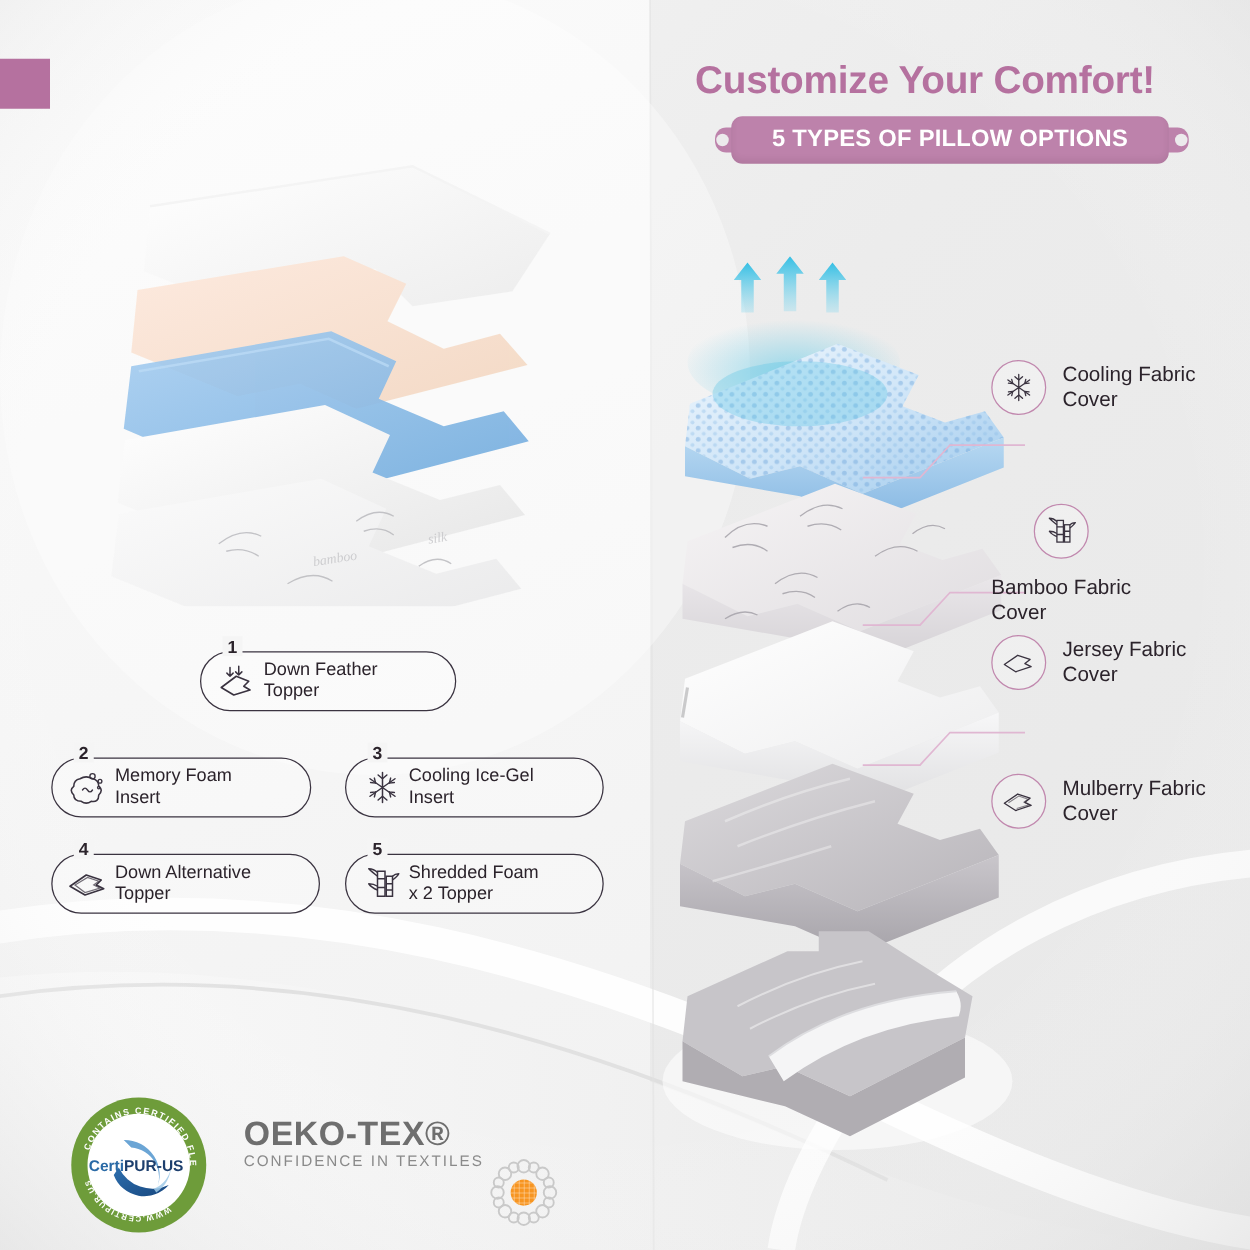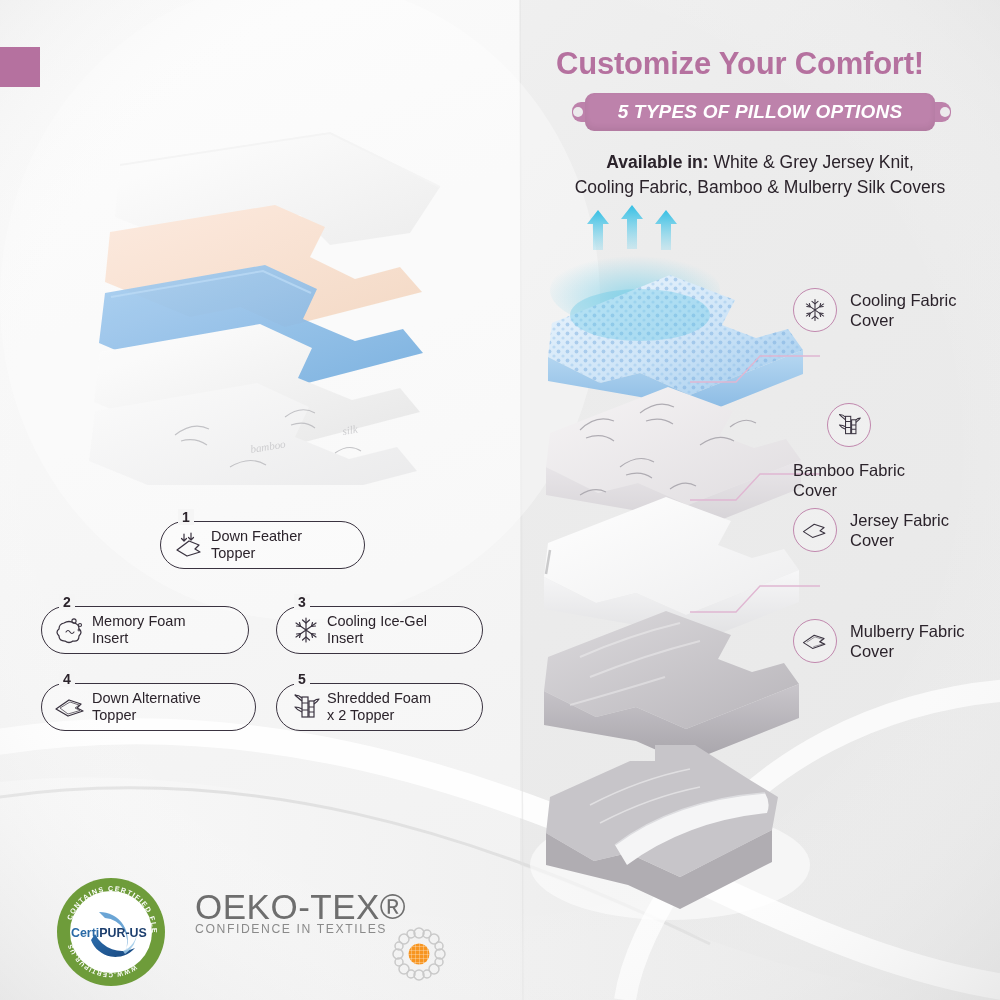--- a/index.html
+++ b/index.html
@@ -35,21 +35,20 @@
     position:absolute; left:520px; top:46px; width:440px; text-align:center;
     font-size:31px; font-weight:bold; color:#b5719f; letter-spacing:-0.2px;
   }
   .ribbon-wrap { position:absolute; left:520px; top:93px; width:480px; height:40px; }
   .ribbon {
     position:absolute; left:65px; top:0; width:350px; height:38px;
     background:#bd82ab; border-radius:9px;
     display:flex; align-items:center; justify-content:center;
     color:#fff; font-size:19px; font-weight:bold; letter-spacing:0.2px;
     box-shadow: inset 0 -3px 6px rgba(0,0,0,.07);
-    font-style: italic;
   }
   .ribbon-tail {
     position:absolute; top:9px; width:18px; height:20px; background:#bd82ab;
   }
   .ribbon-tail.l { left:52px; border-radius:9px 0 0 9px; }
   .ribbon-tail.r { left:413px; border-radius:0 9px 9px 0; }
   .ribbon-notch { position:absolute; top:14px; width:10px; height:10px;
      background:#eceaec; border-radius:50%; }
   .ribbon-notch.l { left:53px; }
   .ribbon-notch.r { left:420px; }
@@ -94,21 +93,21 @@
     border:1.3px solid #c188ae; display:flex; align-items:center; justify-content:center;
     background:rgba(255,255,255,.25);
   }
   .cover-txt { font-size:16.5px; color:#2b232b; line-height:20px; }
 
   .connector { position:absolute; pointer-events:none; }
 
   
   .certipur { position:absolute; left:55px; top:876px; width:112px; height:112px; }
   .oeko { position:absolute; left:195px; top:893px; width:260px; height:72px; }
-  .oeko .l1 { font-size:35px; font-weight:normal; color:#6e6e6e; letter-spacing:0.5px; line-height:28px;}
+  .oeko .l1 { font-size:27px; font-weight:bold; color:#6e6e6e; letter-spacing:0.5px; line-height:28px;}
   .oeko .l2 { font-size:12.2px; color:#8a8a8a; letter-spacing:1.6px; line-height:16px; }
   .oeko .l3 { font-size:26px; font-weight:bold; color:#f79521; letter-spacing:0.3px; line-height:29px; }
   .oeko-emblem { position:absolute; left:196px; top:33px; width:56px; height:56px; }
 </style>
 </head>
 <body>
 
 <div id="stage">
 
   <div class="left-panel"></div>
@@ -287,24 +286,20 @@
   <div class="h-right">Customize Your Comfort!</div>
 
   <div class="ribbon-wrap">
     <div class="ribbon-tail l"></div>
     <div class="ribbon-tail r"></div>
     <div class="ribbon">5 TYPES OF PILLOW OPTIONS</div>
     <div class="ribbon-notch l"></div>
     <div class="ribbon-notch r"></div>
   </div>
 
-  <div class="avail">
-    <span><b>Available in:</b><span> White &amp; Grey Jersey Knit,</span></span><br>
-    <span>Cooling Fabric, Bamboo &amp; Mulberry Silk Covers</span>
-  </div>
 
   <svg class="stack" viewBox="0 0 300 720">
     <defs>
       <linearGradient id="gBlue" x1="0" y1="0" x2="1" y2="1">
         <stop offset="0%" stop-color="#eef6fd"></stop>
           <stop offset="55%" stop-color="#cde4f7"></stop>
           <stop offset="100%" stop-color="#9ec9ec"></stop>
       </linearGradient>
       <linearGradient id="gBlueSide" x1="0" y1="0" x2="0" y2="1">
         <stop offset="0%" stop-color="#b8d9f2"></stop>

